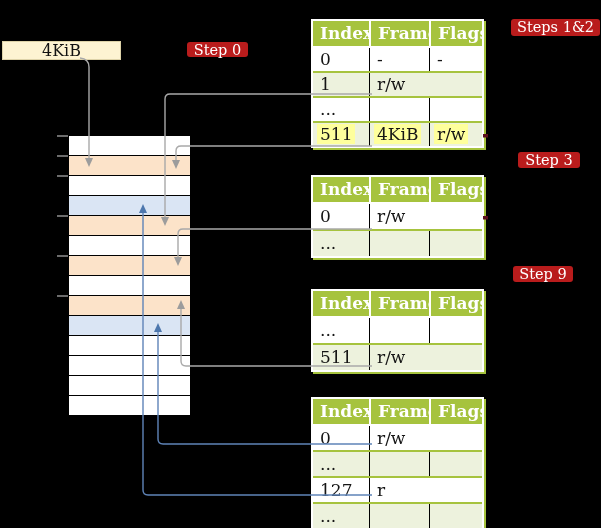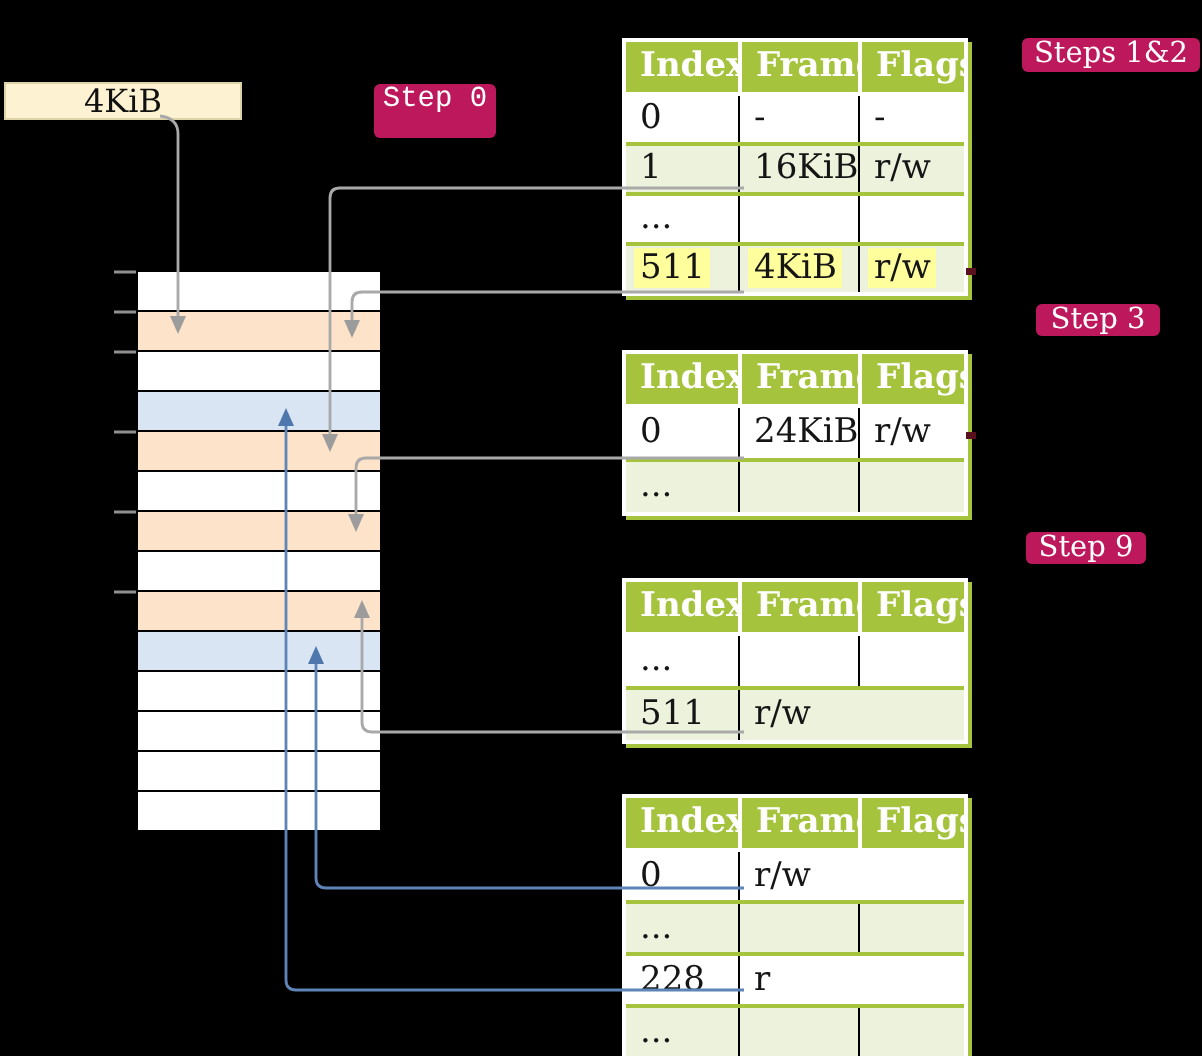--- a/index.html
+++ b/index.html
@@ -8,24 +8,24 @@
     font-family:"DejaVu Serif","Liberation Serif",serif;
   }
   
   #page-size-box{
     position:absolute;left:2px;top:41px;width:117px;height:17px;
     background:#fdf3d2;border:1px solid #ddd2a8;
     color:#111;font-size:16px;line-height:17px;text-align:center;
   }
   
   .badge{
-    position:absolute;background:#be185d;color:#fff;border-radius:3px;
+    position:absolute;background:#b91c1c;color:#fff;border-radius:3px;
     font-size:14.5px;text-align:center;
   }
-  #badge-step0 {left:187px;top:42px;width:61px;height:27px;line-height:17px;font-family:Liberation Mono, monospace;}
+  #badge-step0 {left:187px;top:42px;width:61px;height:15px;line-height:17px;}
   #badge-steps12{left:511px;top:19px;width:89px;height:17px;line-height:17px;}
   #badge-step3 {left:518px;top:152px;width:62px;height:16px;line-height:16px;}
   #badge-step4 {left:513px;top:266px;width:60px;height:16px;line-height:16px;}
   
   #memory{position:absolute;left:69px;top:136px;width:121px;}
   .mem-row{height:19px;border-bottom:1px solid #000;background:#fff;}
   .mem-white {background:#ffffff;}
   .mem-orange{background:#fce3c9;}
   .mem-blue  {background:#dae5f4;}
   
@@ -89,21 +89,20 @@
       <div class="c2">Frame</div>
       <div class="c3">Flags</div>
     </div>
     <div class="trow tbody-row">
       <div class="c1">0</div>
       <div class="c2">-</div>
       <div class="c3">-</div>
     </div>
     <div class="trow tbody-row shaded">
       <div class="c1">1</div>
-      <div class="c2">16KiB</div>
       <div class="c3">r/w</div>
     </div>
     <div class="trow tbody-row">
       <div class="c1">...</div>
       <div class="c2"></div>
       <div class="c3"></div>
     </div>
     <div class="trow tbody-row shaded">
       <div class="c1"><span class="hl">511</span></div>
       <div class="c2"><span class="hl">4KiB</span></div>
@@ -112,21 +111,20 @@
   </div>
 
   <div id="table-l1" class="ptable t2">
     <div class="trow thead">
       <div class="c1">Index</div>
       <div class="c2">Frame</div>
       <div class="c3">Flags</div>
     </div>
     <div class="trow tbody-row">
       <div class="c1">0</div>
-      <div class="c2">24KiB</div>
       <div class="c3">r/w</div>
     </div>
     <div class="trow tbody-row shaded">
       <div class="c1">...</div>
       <div class="c2"></div>
       <div class="c3"></div>
     </div>
   </div>
 
   <div id="table-l2" class="ptable t3">
@@ -155,21 +153,21 @@
     <div class="trow tbody-row">
       <div class="c1">0</div>
       <div class="c3">r/w</div>
     </div>
     <div class="trow tbody-row shaded">
       <div class="c1">...</div>
       <div class="c2"></div>
       <div class="c3"></div>
     </div>
     <div class="trow tbody-row">
-      <div class="c1">228</div>
+      <div class="c1">127</div>
       <div class="c3">r</div>
     </div>
     <div class="trow tbody-row shaded">
       <div class="c1">...</div>
       <div class="c2"></div>
       <div class="c3"></div>
     </div>
   </div>
 
   <svg id="overlay" width="601" height="528" viewBox="0 0 601 528">

